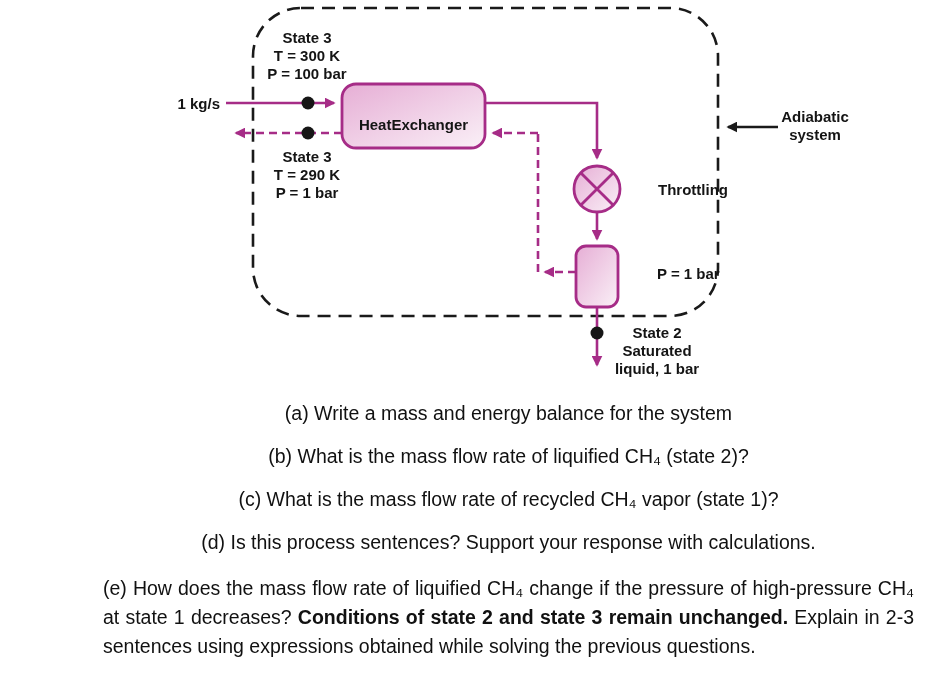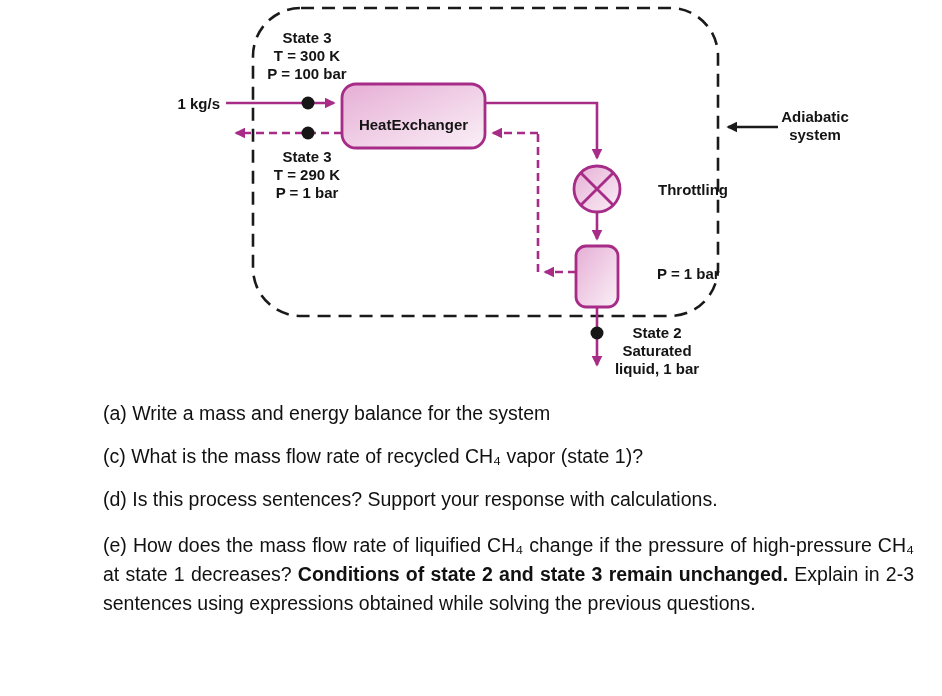--- a/index.html
+++ b/index.html
@@ -19,21 +19,21 @@
   .lbl.right{text-align:right;}
   .he-label{
     position:absolute;left:342px;top:84px;width:143px;height:80px;
     display:flex;align-items:center;justify-content:center;
     font-weight:bold;font-size:15px;line-height:19px;color:#141414;
   }
   .questions{
     position:absolute;left:103px;top:402px;width:811px;
     font-size:19.5px;color:#111;
   }
-  .questions p{margin:0 0 21px 0;line-height:22px;}
+  .questions p{margin:0 0 21px 0;line-height:22px;text-align:center;}
   .questions p.para{text-align:justify;line-height:29px;margin-bottom:4px;}
 </style>
 </head>
 <body>
 
 <div class="canvas">
 
   <div class="diagram">
     <svg width="942" height="400" viewBox="0 0 942 400">
       <defs>
@@ -111,18 +111,19 @@
 
     <div class="lbl" style="left:598px;top:324px;width:100px;margin-left:9px;">
       <div>State 2</div>
       <div>Saturated</div>
       <div>liquid, 1 bar</div>
     </div>
   </div>
 
   <div class="questions">
     <p>(a) Write a mass and energy balance for the system</p>
+    <p>(b) What is the mass flow rate of liquified CH₄ (state 2)?</p>
     <p>(c) What is the mass flow rate of recycled CH₄ vapor (state 1)?</p>
     <p>(d) Is this process sentences? Support your response with calculations.</p>
     <p class="para"><span>(e) How does the mass flow rate of liquified CH₄ change if the pressure of high-pressure CH₄ at state 1 decreases? </span><b>Conditions of state 2 and state 3 remain unchanged.</b><span> Explain in 2-3 sentences using expressions obtained while solving the previous questions.</span></p>
   </div>
 
 </div>
 
 </body></html>

